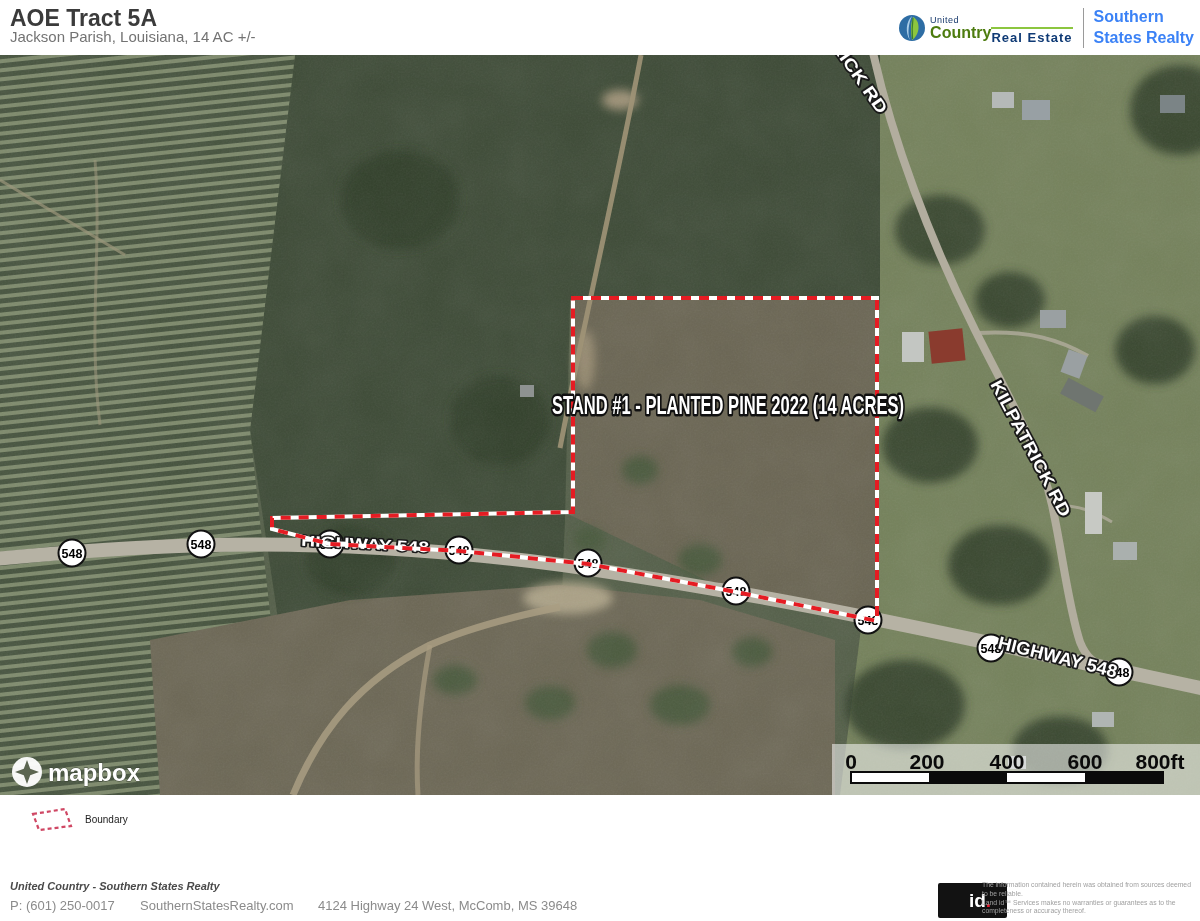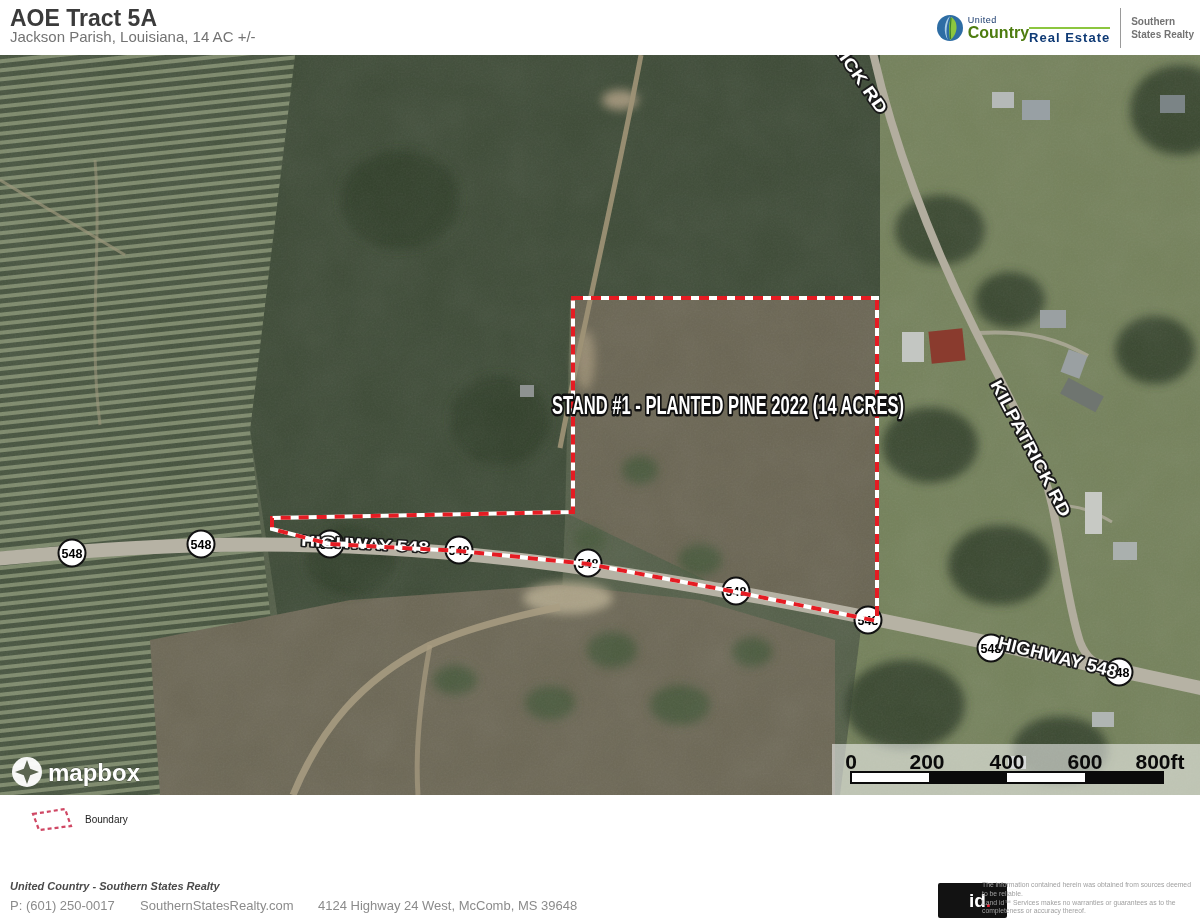--- a/index.html
+++ b/index.html
@@ -9,21 +9,21 @@
   .hdr-title{position:absolute;left:10px;top:5px;font-size:23px;font-weight:bold;color:#3b3b3b;}
   .hdr-sub{position:absolute;left:10px;top:28px;font-size:15px;color:#737373;}
   .brand{position:absolute;right:6px;top:4px;display:flex;align-items:center;gap:10px;height:48px;}
   .uc{display:flex;flex-direction:row;align-items:center;}
   .uc-top{display:flex;align-items:center;gap:3px;}
   .uc-stack{display:flex;flex-direction:column;line-height:1;}
   .uc-united{font-size:9px;color:#16386b;letter-spacing:.5px;}
   .uc-country{font-size:16px;color:#4d7c0f;font-weight:bold;}
   .uc-re{font-size:13px;font-weight:bold;color:#0f3a75;letter-spacing:1px;border-top:2px solid #8cc63f;margin-top:16px;padding-top:1px;}
   .brand-div{width:1px;height:40px;background:#9a9a9a;}
-  .ssr{font-size:10px;font-weight:bold;color:#737373;line-height:1.3;}
+  .ssr{font-size:16px;font-weight:bold;color:#3b82f6;line-height:1.3;}
   
   .map-wrap{position:absolute;left:0;top:55px;width:1200px;height:740px;}
   
   .legend{position:absolute;left:25px;top:804px;display:flex;align-items:center;gap:8px;}
   .legend-label{font-size:10px;color:#222;}
   
   .ftr-company{position:absolute;left:10px;top:880px;font-size:11px;font-weight:bold;color:#4a4a4a;font-style:italic;}
   .ftr-line2{position:absolute;left:0;top:898px;width:100%;font-size:13px;color:#8b8b8b;}
   .ftr-phone{position:absolute;left:10px;top:0;}
   .ftr-web{position:absolute;left:140px;top:0;}

